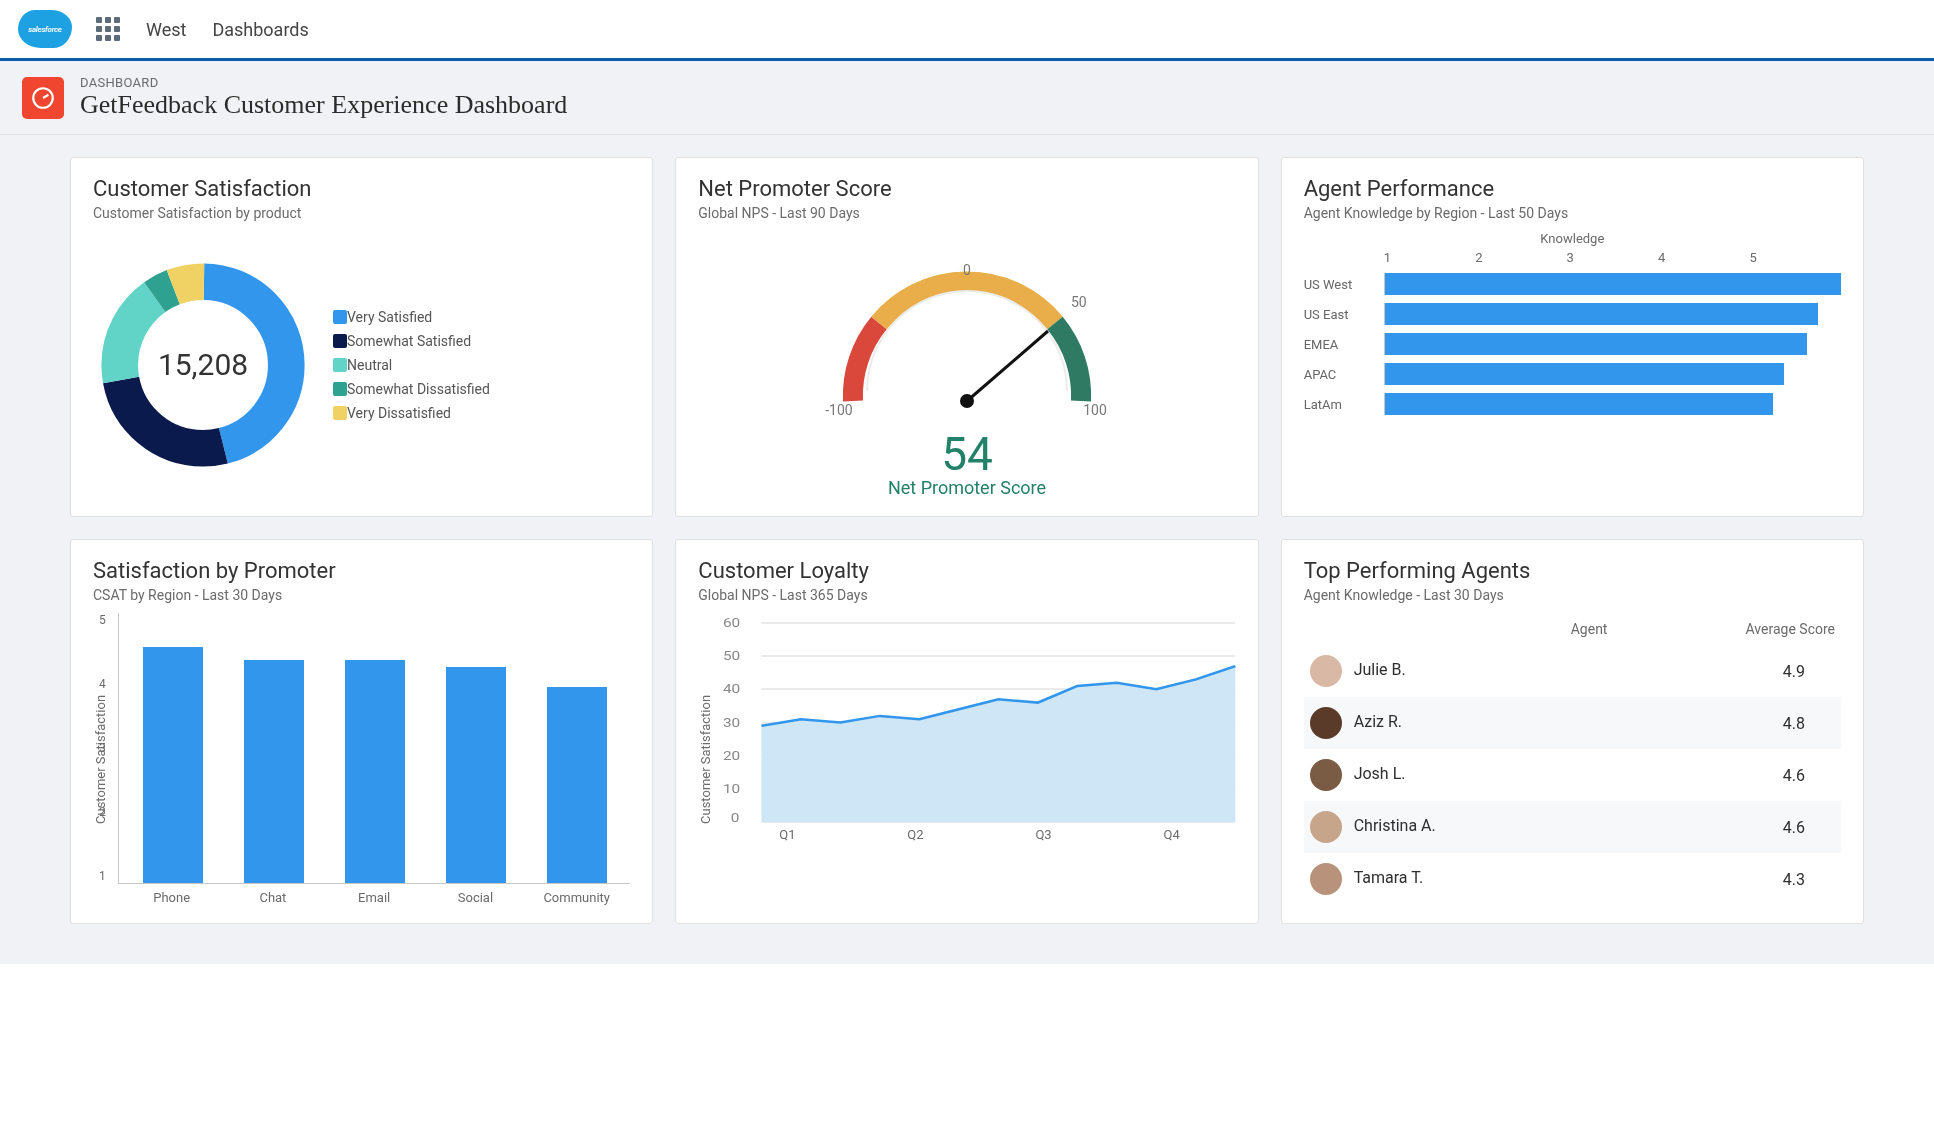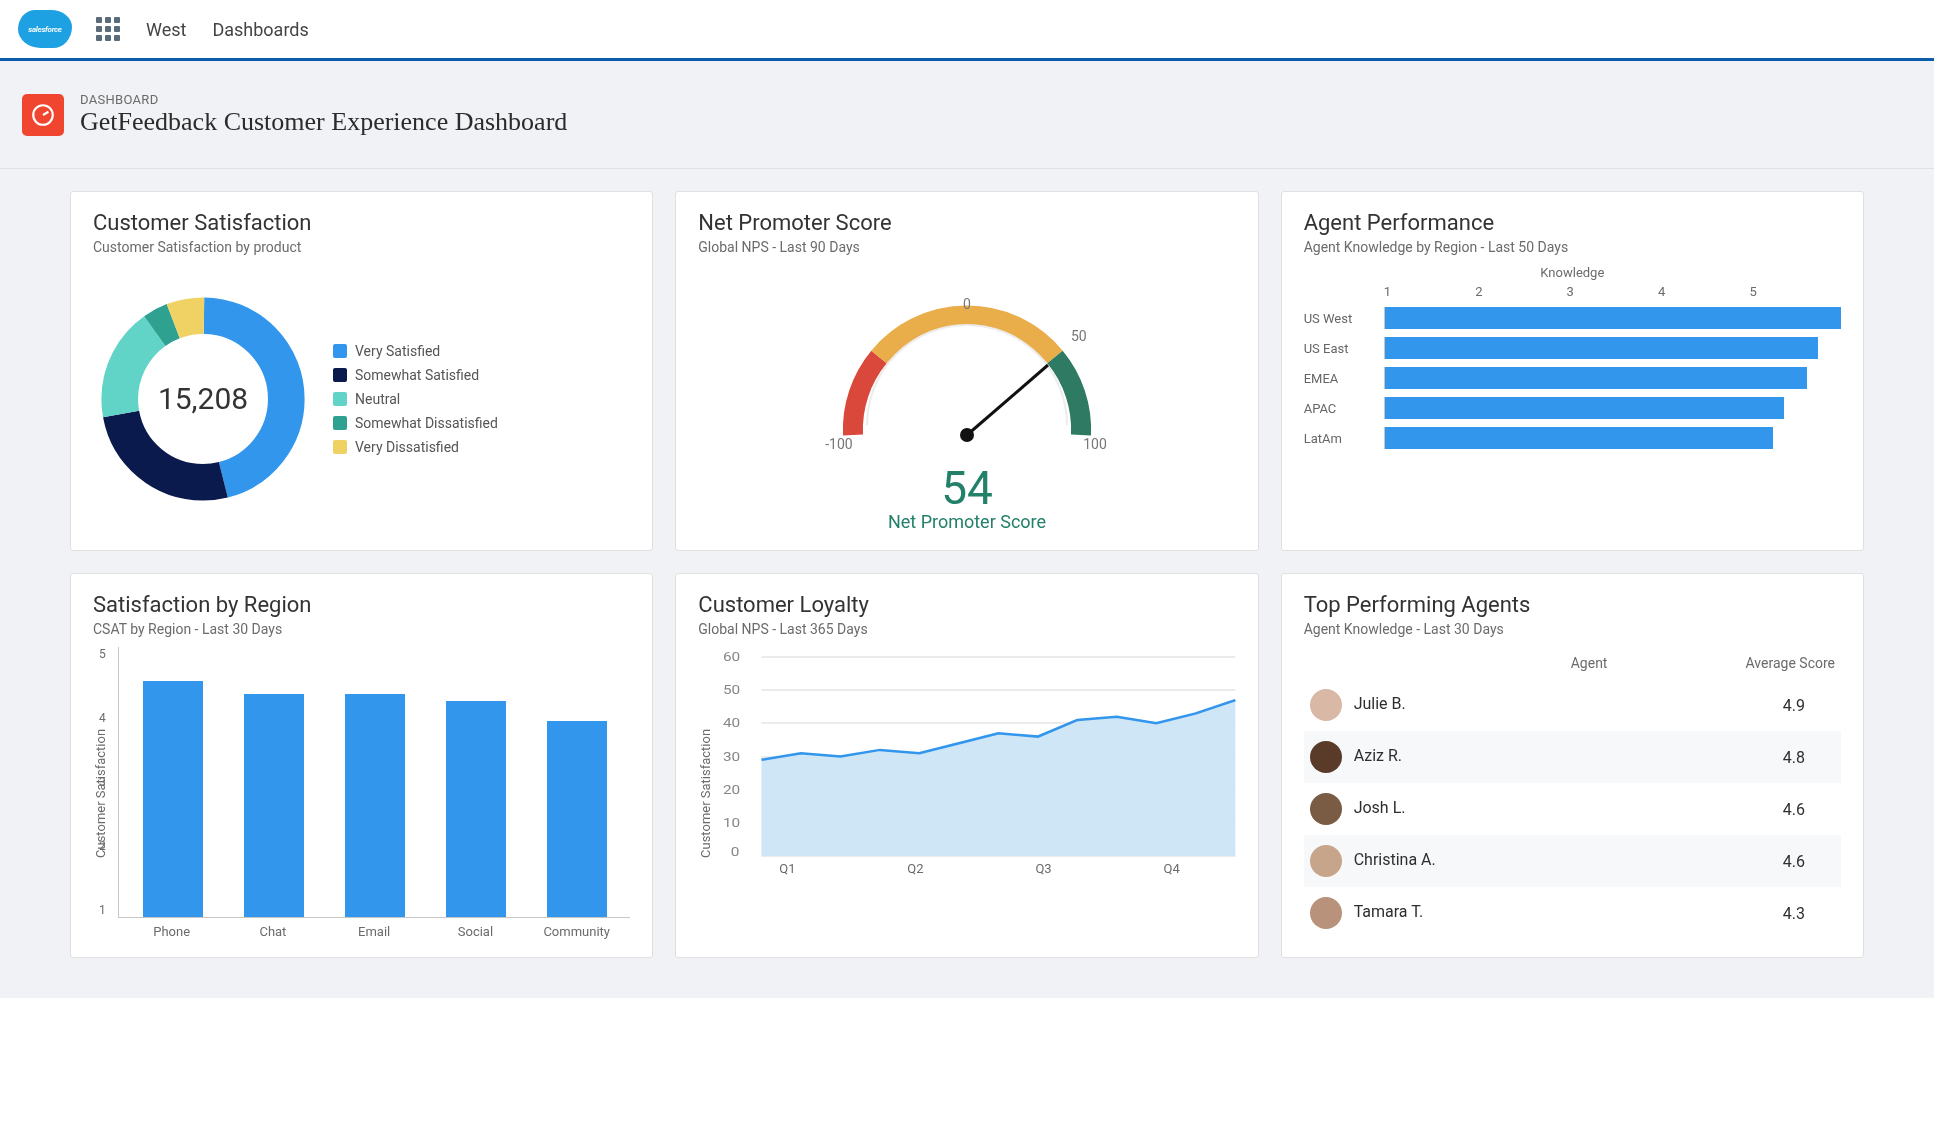--- a/index.html
+++ b/index.html
@@ -22,36 +22,36 @@
   *{box-sizing:border-box;font-family:-apple-system,BlinkMacSystemFont,"Segoe UI",Roboto,Helvetica,Arial,sans-serif;}
   body{margin:0;background:white;color:var(--text);}
   
   .topbar{display:flex;align-items:center;gap:22px;padding:10px 18px;border-bottom:3px solid #0b5cab;}
   .sf-logo{width:54px;height:38px;background:#1ea1e3;border-radius:18px 22px 20px 24px/20px 18px 22px 20px;position:relative;}
   .sf-logo::before{content:"salesforce";position:absolute;inset:0;display:flex;align-items:center;justify-content:center;color:white;font-size:8px;font-style:italic;font-weight:600;letter-spacing:-.3px;}
   .app-launcher{width:28px;height:28px;display:grid;grid-template-columns:repeat(3,6px);grid-template-rows:repeat(3,6px);gap:3px;align-content:center;justify-content:center;cursor:pointer;}
   .app-launcher span{width:6px;height:6px;background:#5a6b7a;border-radius:1px;}
   .nav-item{color:#444;font-size:18px;padding:6px 2px;cursor:pointer;}
   
-  .page-header{background:var(--bg);padding:31px 22px;border-bottom:1px solid var(--card-border);display:flex;align-items:center;gap:16px;}
+  .page-header{background:var(--bg);padding:14px 22px;border-bottom:1px solid var(--card-border);display:flex;align-items:center;gap:16px;}
   .dash-icon{width:42px;height:42px;background:#f0452f;border-radius:5px;display:flex;align-items:center;justify-content:center;color:white;}
   .dash-icon svg{width:26px;height:26px;}
   .ph-label{font-size:13px;color:var(--muted);letter-spacing:.3px;}
   .ph-title{font-size:26px;color:#2b2b2b;font-family:Liberation Serif, serif;}
   
   .dash-grid{background:var(--bg);padding:22px 70px 40px;display:grid;grid-template-columns:repeat(3,1fr);gap:22px;}
   .card{background:white;border:1px solid var(--card-border);border-radius:3px;padding:18px 22px;min-height:320px;display:flex;flex-direction:column;}
   .card h3{margin:0 0 4px;font-weight:400;font-size:22px;color:#333;}
   .card .sub{color:var(--muted);font-size:14px;margin-bottom:10px;}
   
   .donut-wrap{display:flex;align-items:center;gap:20px;flex:1;}
   .donut{width:220px;height:220px;position:relative;}
   .donut-center{position:absolute;inset:0;display:flex;align-items:center;justify-content:center;font-size:30px;color:#333;}
   .legend{display:flex;flex-direction:column;gap:8px;font-size:14px;color:#555;}
-  .legend-item{display:flex;align-items:center;gap:8px;}
+  .legend-item{display:flex;align-items:center;}
   .swatch{width:14px;height:14px;border-radius:2px;}
   
   .gauge-wrap{flex:1;display:flex;flex-direction:column;align-items:center;justify-content:center;}
   .gauge-svg{width:320px;height:200px;}
   .gauge-tick{font-size:14px;fill:#777;}
   .gauge-val{font-size:46px;color:var(--gauge-green);text-align:center;line-height:1;}
   .gauge-label{color:var(--gauge-green);font-size:18px;text-align:center;}
   
   .hbar-wrap{flex:1;display:flex;flex-direction:column;}
   .hbar-title{font-size:13px;color:var(--muted);text-align:center;margin-bottom:4px;}
@@ -224,21 +224,21 @@
             <label>LatAm</label>
             <div class="hbar-track">
               <div class="hbar-fill" style="width:85.00000000000001%"></div>
             </div>
           </div>
         </div>
     </div>
   </div>
 
   <div class="card">
-    <h3>Satisfaction by Region</h3>
+    <h3>Satisfaction by Promoter</h3>
     <div class="sub">CSAT by Region - Last 30 Days</div>
     <div class="vbar-wrap">
       <div class="vbar-ylabel">Customer Satisfaction</div>
       <div class="vbar-chart">
         <div class="vbar-plot" id="vbar-plot">
           <div class="vbar-yticks">
             <span>5</span>
               <span>4</span>
               <span>3</span>
               <span>2</span>

